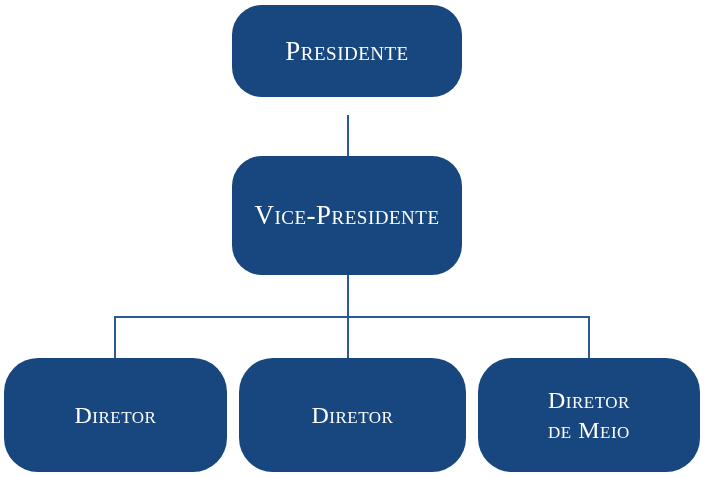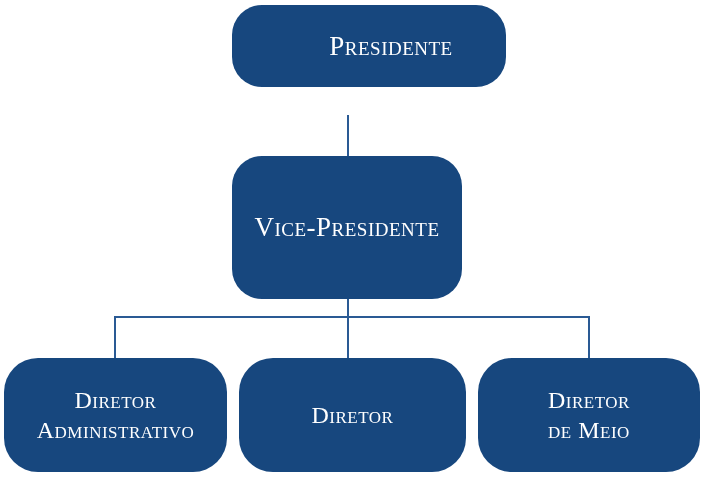--- a/index.html
+++ b/index.html
@@ -44,31 +44,30 @@
 
 <div class="canvas">
 
   <div class="line v" style="left:347px; top:115px; height:42px;"></div>
   <div class="line v" style="left:347px; top:275px; height:42px;"></div>
   <div class="line h" style="left:114px; top:316px; width:476px;"></div>
   <div class="line v" style="left:114px; top:316px; height:43px;"></div>
   <div class="line v" style="left:347px; top:316px; height:43px;"></div>
   <div class="line v" style="left:588px; top:316px; height:43px;"></div>
 
-  <div class="node top-level" style="left:232px; top:5px; width:230px; height:82px;padding-left:44px;">
+  <div class="node top-level" style="left:232px; top:5px; width:230px; height:92px;">
     <span>Presidente</span>
   </div>
 
-  <div class="node top-level" style="left:232px; top:156px; width:230px; height:143px;text-align:right;">
+  <div class="node top-level" style="left:232px; top:156px; width:230px; height:119px;text-align:right;">
     <span>Vice-Presidente</span>
   </div>
 
   <div class="node bottom-level" style="left:4px; top:358px; width:223px; height:114px;">
     <span>Diretor</span>
-    <span>Administrativo</span>
   </div>
 
   <div class="node bottom-level" style="left:239px; top:358px; width:227px; height:114px;">
     <span>Diretor</span>
   </div>
 
   <div class="node bottom-level" style="left:478px; top:358px; width:222px; height:114px;">
     <span>Diretor</span>
     <span>de Meio</span>
   </div>

